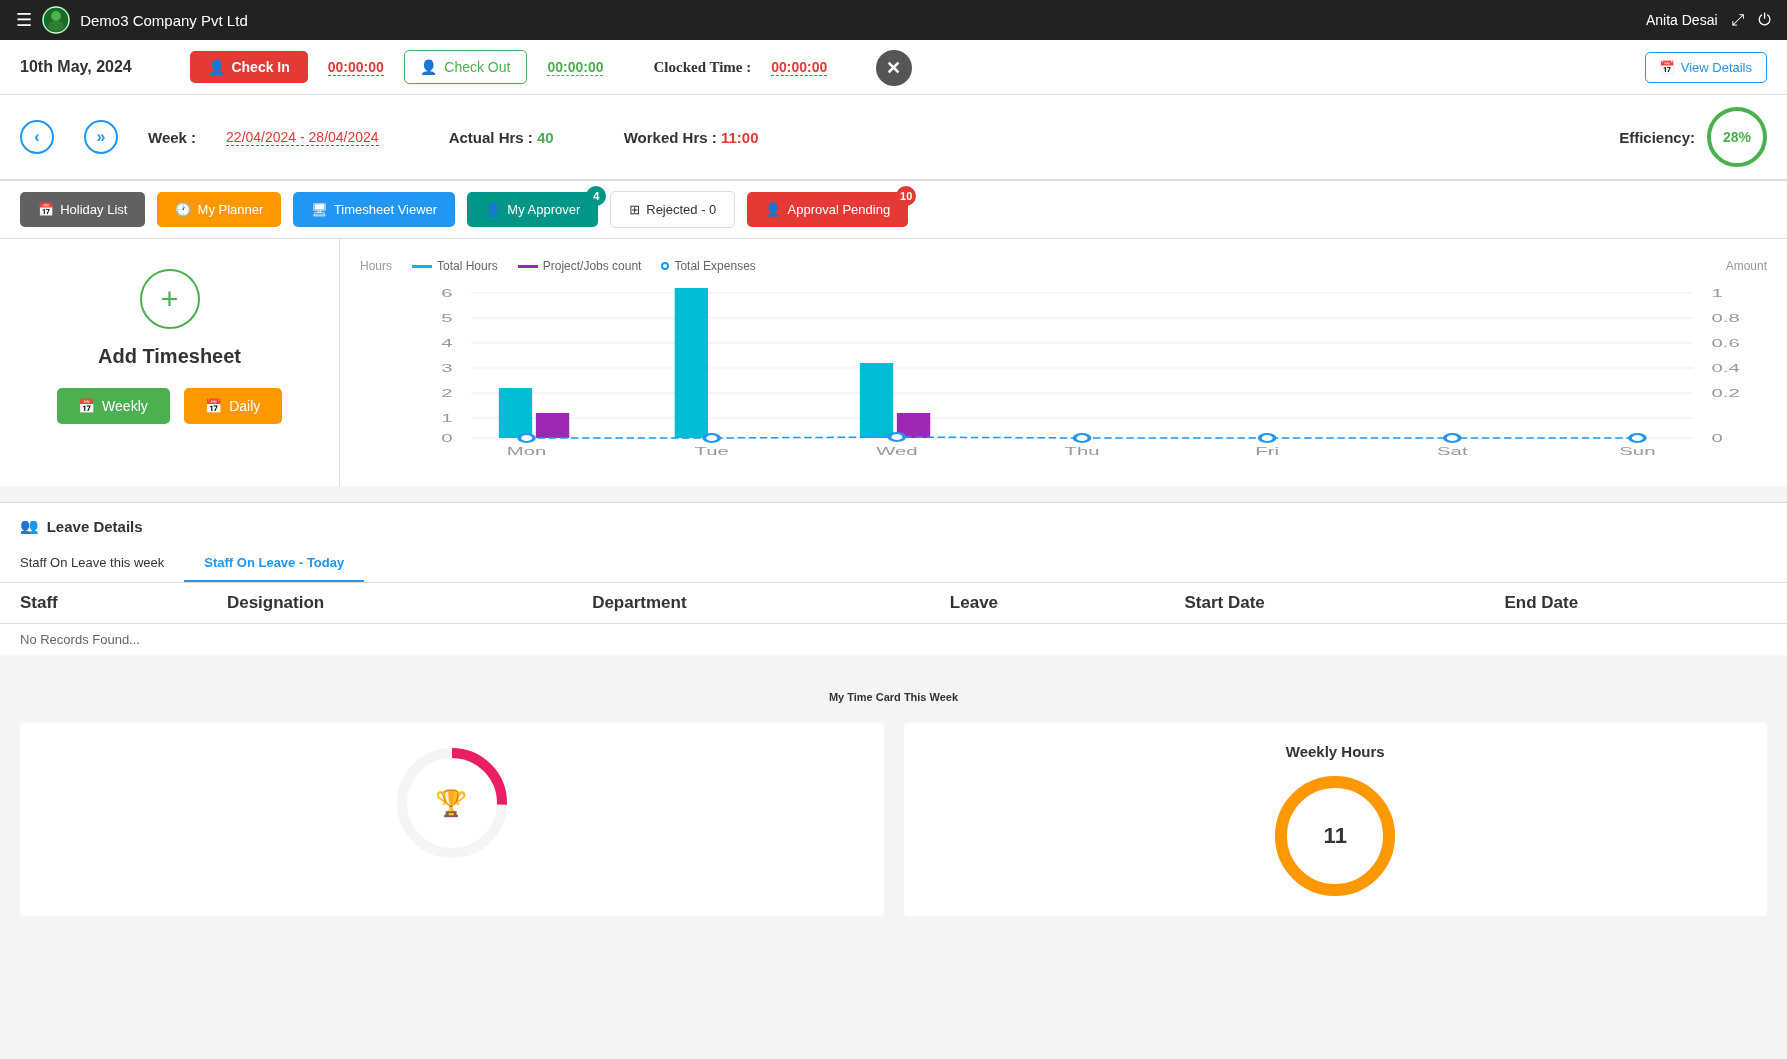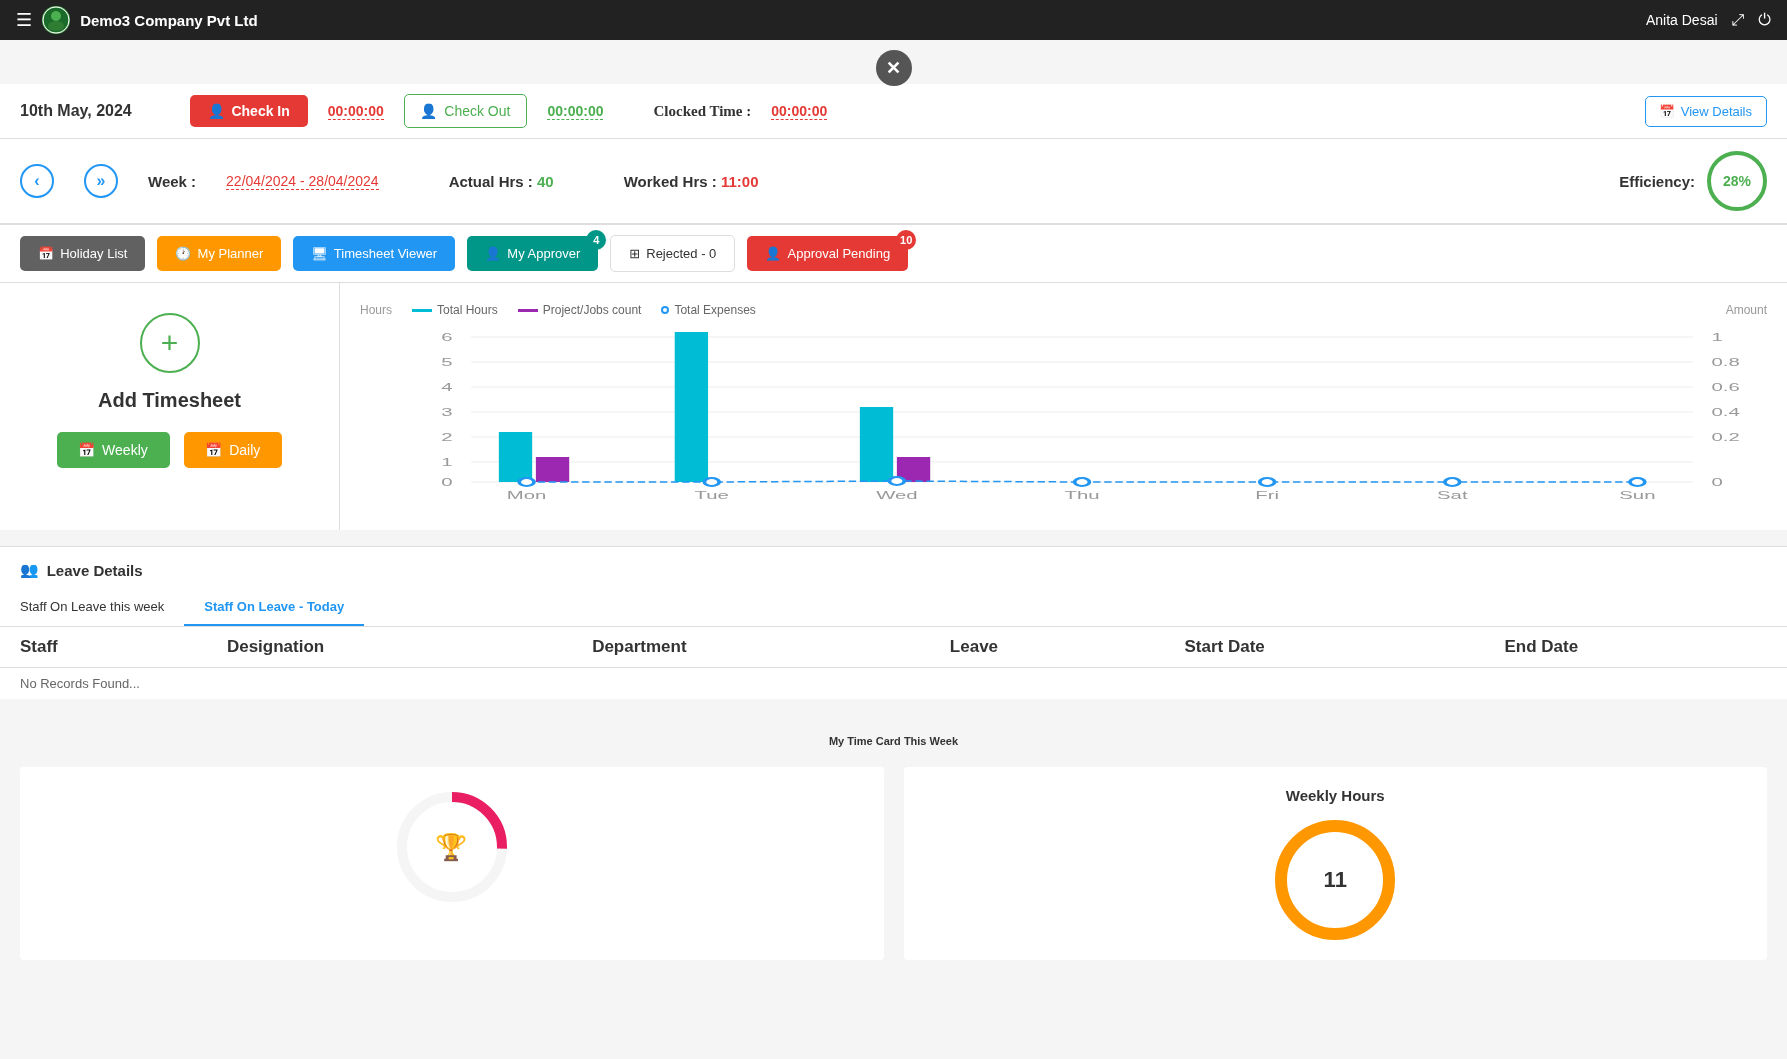--- a/index.html
+++ b/index.html
@@ -5,39 +5,38 @@
     * { box-sizing: border-box; margin: 0; padding: 0; }
     body { font-family: Arial, sans-serif; font-size: 14px; background: #f5f5f5; color: #333; }
 
     
     .top-nav {
       display: flex; align-items: center; justify-content: space-between;
       background: #222; color: #fff; padding: 6px 16px; height: 40px;
     }
     .top-nav-left { display: flex; align-items: center; gap: 10px; }
     .top-nav-logo { width: 28px; height: 28px; border-radius: 50%; background: #4CAF50; display:flex; align-items:center; justify-content:center; font-size:12px; color:#fff; }
-    .top-nav-title { font-size: 15px; font-weight: bold; }
+    .top-nav-title { font-size: 15px; font-weight: normal; }
     .top-nav-right { display: flex; align-items: center; gap: 14px; }
     .top-nav-user { font-size: 14px; }
     .top-nav-icon { font-size: 16px; cursor: pointer; }
 
     
     .close-overlay {
       position: fixed; top: 50px; left: 50%; transform: translateX(-50%);
       background: #555; color: #fff; border-radius: 50%; width: 36px; height: 36px;
       display: flex; align-items: center; justify-content: center;
       font-size: 18px; cursor: pointer; z-index: 100; font-weight: bold;
     }
 
     
     .checkin-bar {
       background: #fff; border-bottom: 1px solid #ddd;
       display: flex; align-items: center; padding: 10px 20px; gap: 20px;
       flex-wrap: wrap;
-      margin-top: 44px;
     }
     .checkin-date { font-size: 16px; font-weight: bold; color: #333; min-width: 150px; }
     .btn-checkin {
       background: #e53935; color: #fff; border: none; border-radius: 5px;
       padding: 8px 18px; font-size: 14px; font-weight: bold; cursor: pointer;
       display: flex; align-items: center; gap: 6px;
     }
     .checkin-time { color: #e53935; font-size: 14px; font-weight: bold; border-bottom: 1px dashed #e53935; }
     .btn-checkout {
       background: #fff; color: #4CAF50; border: 1px solid #4CAF50; border-radius: 5px;

